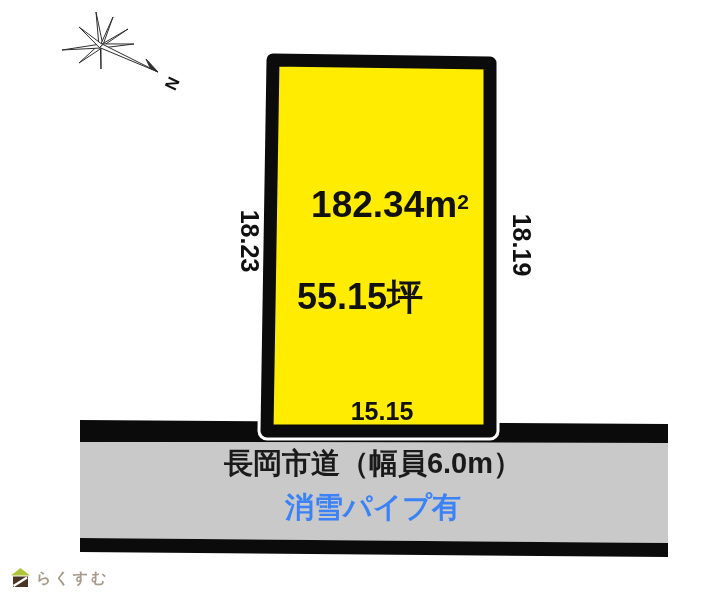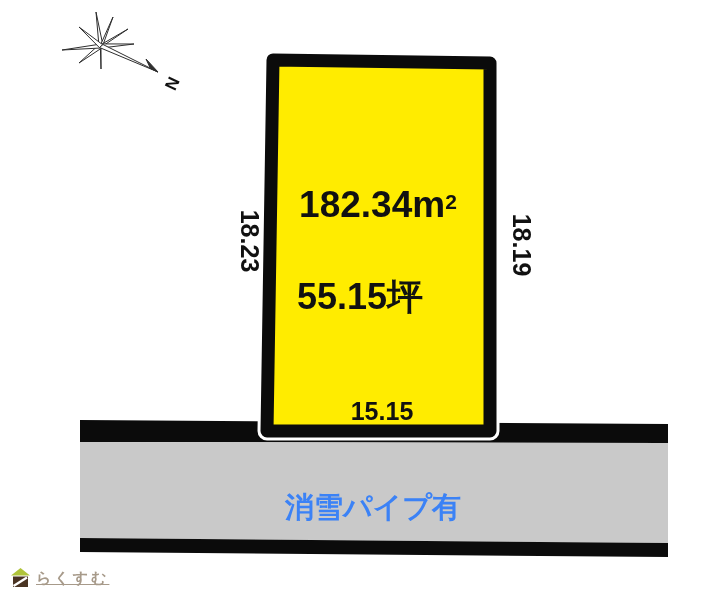--- a/index.html
+++ b/index.html
@@ -11,33 +11,32 @@
   .lbl{
     position:absolute;color:#111;font-weight:bold;line-height:1;
     text-align:center;white-space:nowrap;
   }
   .dim-top    {left:271px;top:29px;width:220px;font-size:27px;letter-spacing:1px;}
   .dim-left   {left:209px;top:228px;width:80px;height:26px;font-size:25px;
                transform:rotate(90deg);}
   .dim-right  {left:481px;top:232px;width:80px;height:26px;font-size:25px;
                transform:rotate(90deg);}
   .dim-bottom {left:272px;top:399px;width:220px;font-size:25px;}
-  .area-m2    {left:266px;top:186px;width:224px;font-size:37px;}
+  .area-m2    {left:278px;top:186px;width:224px;font-size:37px;}
   .area-m2 sup{font-size:21px;vertical-align:8px;}
   .area-tsubo {left:248px;top:263px;width:224px;font-size:36px;margin-top:16px;}
   .road-line1 {left:78px;top:449px;width:590px;font-size:29px;color:#1a1a1a;}
   .road-line2 {left:78px;top:493px;width:590px;font-size:29px;color:#3b82f6;}
   .logo{
     position:absolute;left:11px;top:567px;display:flex;align-items:center;
     gap:6px;height:20px;
   }
   .logo-text{
     font-size:15px;color:#a79a8a;letter-spacing:3px;font-weight:bold;
     line-height:1;
-    text-decoration:underline;
   }
 </style>
 </head>
 <body>
 
 <div class="canvas">
 
   <svg class="diagram-svg" width="712" height="594" viewBox="0 0 712 594">
 
     <g>
@@ -66,20 +65,21 @@
     <text transform="translate(167,81) rotate(115)" text-anchor="middle" font-size="17" font-weight="bold" fill="#111" font-family="Liberation Sans, DejaVu Sans, sans-serif">N</text>
   </svg>
 
   <div class="lbl dim-left">18.23</div>
   <div class="lbl dim-right">18.19</div>
   <div class="lbl dim-bottom">15.15</div>
 
   <div class="lbl area-m2"><span>182.34m</span><sup>2</sup></div>
   <div class="lbl area-tsubo">55.15坪</div>
 
+  <div class="lbl road-line1">長岡市道（幅員6.0m）</div>
   <div class="lbl road-line2">消雪パイプ有</div>
 
   <div class="logo">
     <svg width="19" height="19" viewBox="0 0 19 19">
       <polygon points="9.5,0 19,7.5 0,7.5" fill="#b0c43a"></polygon>
       <rect x="2" y="8.5" width="15" height="10.5" fill="#4a3423"></rect>
       <line x1="2.5" y1="18" x2="16" y2="9.5" stroke="#ffffff" stroke-width="2.4"></line>
     </svg>
     <span class="logo-text">らくすむ</span>
   </div>

